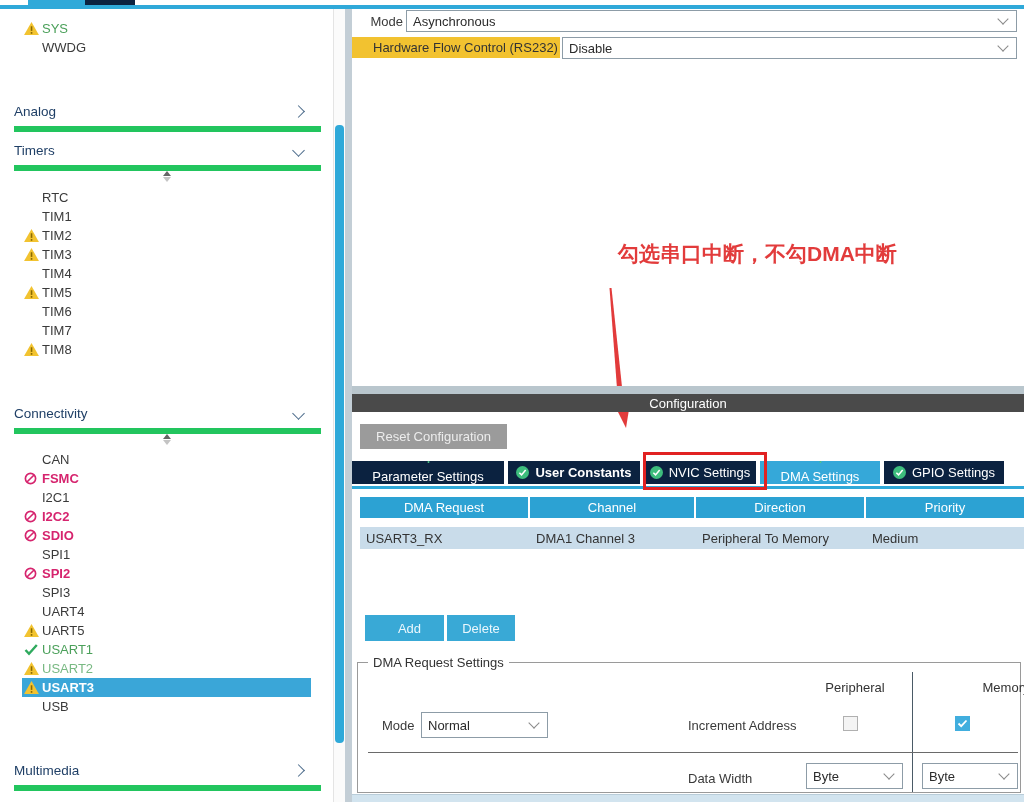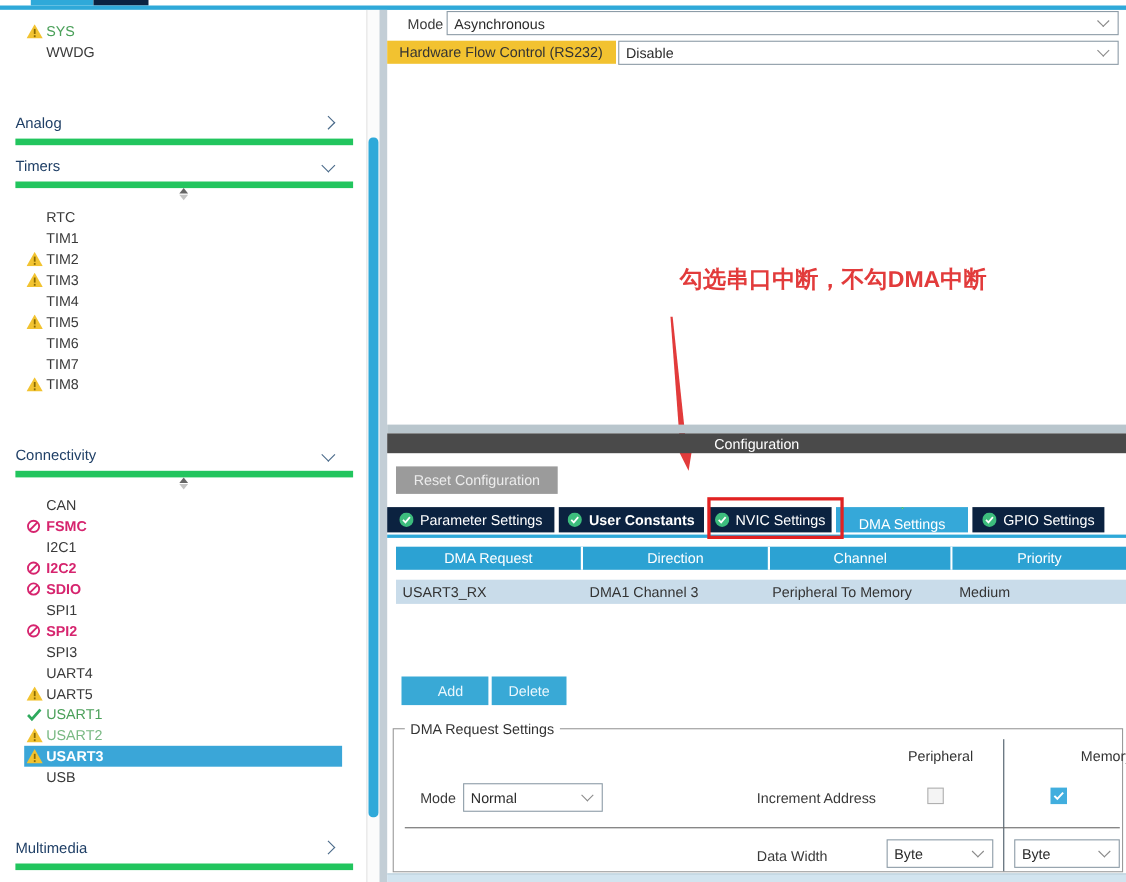--- a/index.html
+++ b/index.html
@@ -36,21 +36,21 @@
   .sbthumb{position:absolute;left:335px;top:125px;width:9px;height:618px;background:#2fa9d9;border-radius:4px;}
   .vdivider{position:absolute;left:345px;top:9px;width:7px;height:793px;background:#c3ced6;}
 
   
   .fsel{position:absolute;background:#fff;border:1px solid #8d9ca7;box-sizing:border-box;
         display:flex;align-items:center;padding-left:6px;cursor:pointer;color:#2b2b2b;}
   .fsel .fchev{position:absolute;right:9px;top:50%;width:7px;height:7px;margin-top:-6px;
         border-right:1.6px solid #8a8a8a;border-bottom:1.6px solid #8a8a8a;transform:rotate(45deg);}
 
   .flabel{position:absolute;white-space:nowrap;}
-  .hl-yellow{background:#f2c230;color:#333;display:flex;align-items:center;padding-left:11px;box-sizing:border-box;}
+  .hl-yellow{background:#f2c230;color:#333;display:flex;align-items:center;padding-left:21px;box-sizing:border-box;}
 
   
   .annot{position:absolute;left:618px;top:240px;color:#e23b3b;font-size:21px;font-weight:bold;white-space:nowrap;}
   .arrowsvg{position:absolute;left:0;top:0;pointer-events:none;}
 
   
   .cfgstrip{position:absolute;left:352px;top:386px;width:672px;height:8px;background:#b9c6cd;}
   .cfgbar{position:absolute;left:352px;top:394px;width:672px;height:18px;background:#4a4a4a;color:#fff;
           display:flex;align-items:center;justify-content:center;font-size:13px;}
   .btn-gray{position:absolute;left:360px;top:424px;width:147px;height:25px;background:#9b9b9b;color:#ececec;
@@ -322,21 +322,21 @@
     <polygon points="612,400 631,397 626,428" fill="#e23b3b"></polygon>
   </svg>
 
   <div class="cfgstrip"></div>
   <div class="cfgbar">
     <span>Configuration</span>
   </div>
   <div class="btn-gray">Reset Configuration</div>
 
   <div class="tabsrow" id="tabsrow">
-      <div class="cfgtab" style="width: 152px;">
+      <div class="cfgtab" style="width: 152px; flex-direction: column;">
         <svg width="13" height="13" viewBox="0 0 14 14">
           <circle cx="7" cy="7" r="7" fill="#3dbd7d"></circle>
           <path d="M3.6 7.2 L6 9.6 L10.4 4.4" stroke="#fff" stroke-width="1.7" fill="none"></path>
         </svg>
         <span>Parameter Settings</span>
       </div>
       <div class="cfgtab" style="width: 132px; font-weight: bold;">
         <svg width="13" height="13" viewBox="0 0 14 14">
           <circle cx="7" cy="7" r="7" fill="#3dbd7d"></circle>
           <path d="M3.6 7.2 L6 9.6 L10.4 4.4" stroke="#fff" stroke-width="1.7" fill="none"></path>
@@ -363,22 +363,22 @@
           <path d="M3.6 7.2 L6 9.6 L10.4 4.4" stroke="#fff" stroke-width="1.7" fill="none"></path>
         </svg>
         <span>GPIO Settings</span>
       </div>
     </div>
   <div class="cyanline"></div>
   <div class="redbox"></div>
 
   <div class="tblhead" id="tblhead">
       <div class="hc" style="width: 170px;">DMA Request</div>
+      <div class="hc" style="width: 166px;">Channel</div>
       <div class="hc" style="width: 170px;">Direction</div>
-      <div class="hc" style="width: 166px;">Channel</div>
       <div class="hc" style="width: 158px;">Priority</div>
     </div>
   <div class="tblrow" id="tblrow">
       <div class="rc" style="width: 170px;">USART3_RX</div>
       <div class="rc" style="width: 166px;">DMA1 Channel 3</div>
       <div class="rc" style="width: 170px;">Peripheral To Memory</div>
       <div class="rc" style="width: 158px;">Medium</div>
     </div>
 
   <div class="btn-blue" style="left:365px;top:615px;width:69px;padding-left:10px;">Add</div>

